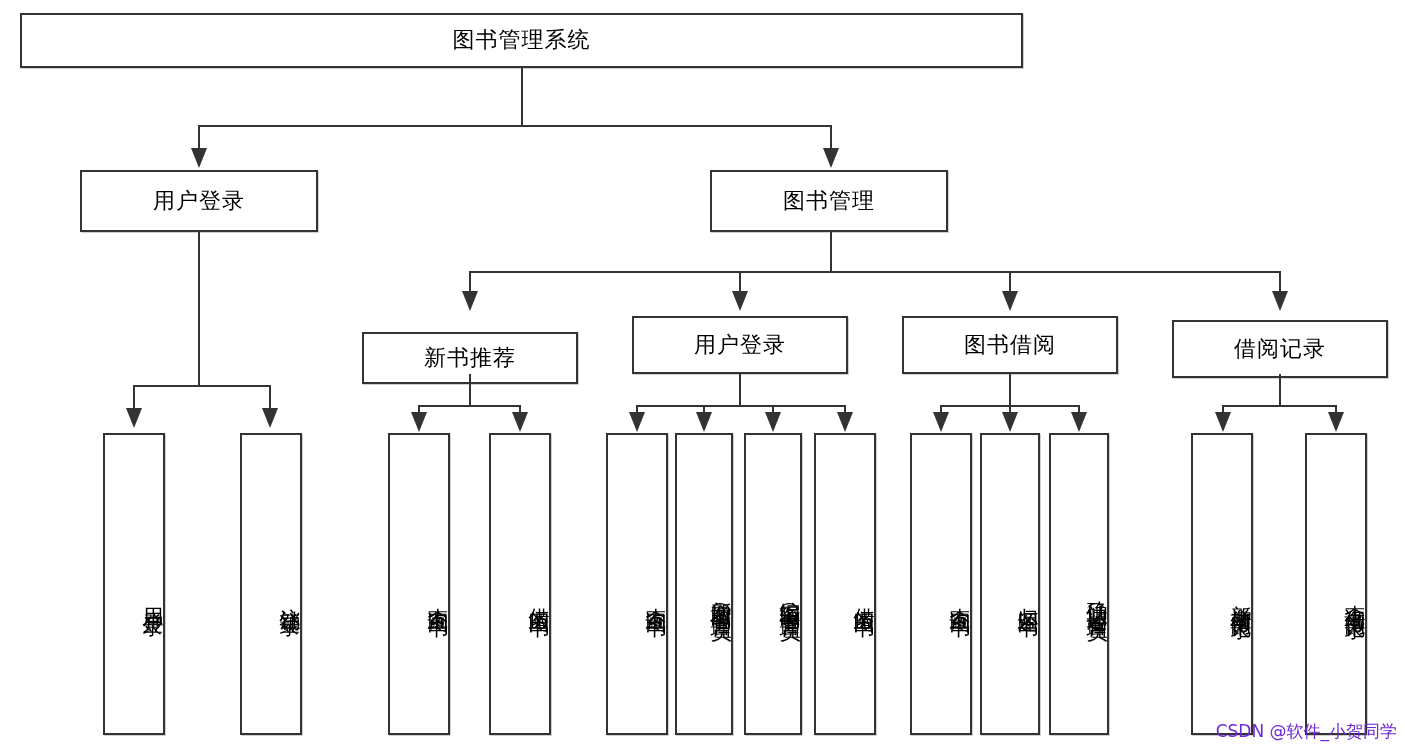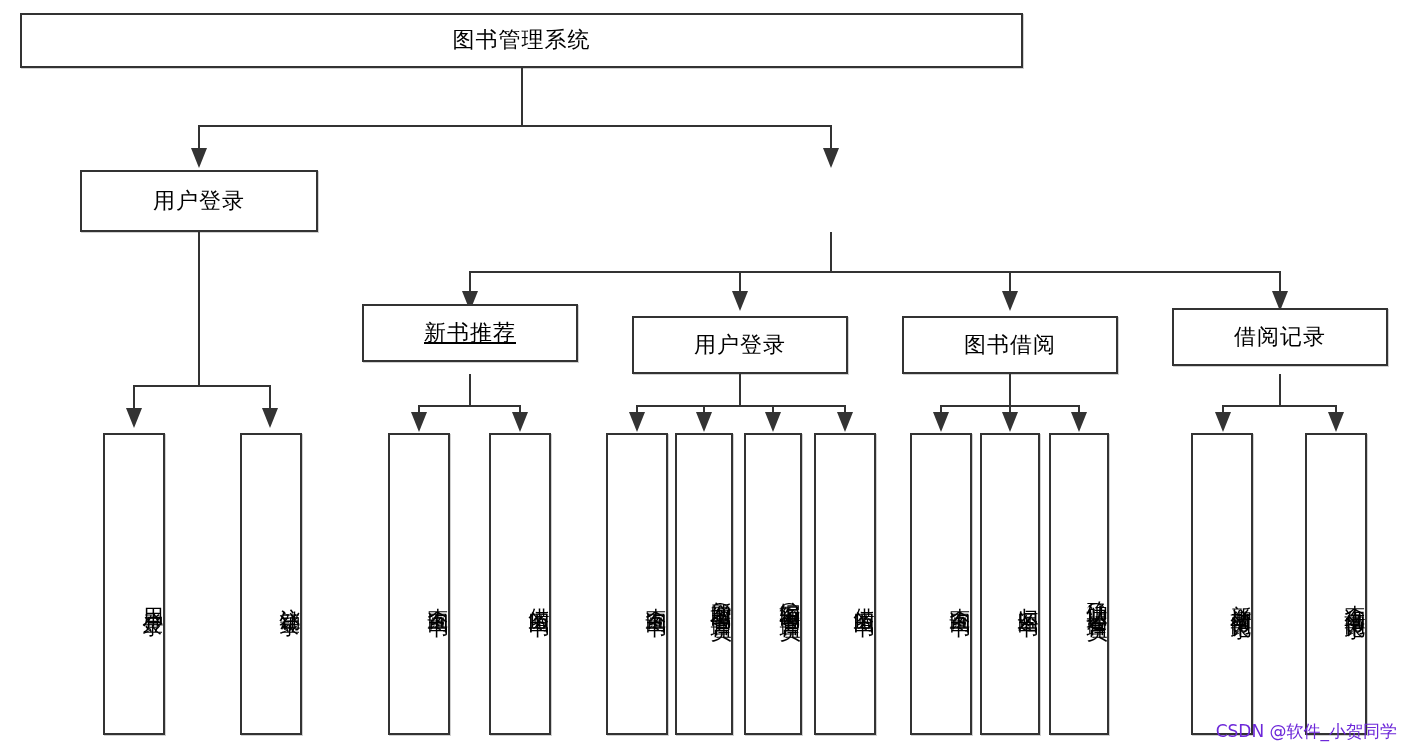--- a/index.html
+++ b/index.html
@@ -91,49 +91,52 @@
   <div class="edge vline" style="left:198px; top:125px; width:2px; height:25px;"></div>
   <div class="arrow" style="left:191px; top:148px;"></div>
 
   <div class="edge vline" style="left:830px; top:125px; width:2px; height:25px;"></div>
   <div class="arrow" style="left:823px; top:148px;"></div>
 
   <div class="node h" style="left:80px; top:170px; width:238px; height:62px;">
     <span>用户登录</span>
   </div>
 
+  <div class="node h" style="left:710px; top:170px; width:238px; height:62px;">
+    <span>图书管理</span>
+  </div>
 
   <div class="edge vline" style="left:198px; top:232px; width:2px; height:154px;"></div>
   <div class="edge hline" style="left:133px; top:385px; width:137px; height:2px;"></div>
   <div class="edge vline" style="left:133px; top:385px; width:2px; height:25px;"></div>
   <div class="arrow" style="left:126px; top:408px;"></div>
   <div class="edge vline" style="left:269px; top:385px; width:2px; height:25px;"></div>
   <div class="arrow" style="left:262px; top:408px;"></div>
 
   <div class="edge vline" style="left:830px; top:232px; width:2px; height:40px;"></div>
   <div class="edge hline" style="left:469px; top:271px; width:812px; height:2px;"></div>
   <div class="edge vline" style="left:469px; top:271px; width:2px; height:22px;"></div>
   <div class="arrow" style="left:462px; top:291px;"></div>
   <div class="edge vline" style="left:739px; top:271px; width:2px; height:22px;"></div>
   <div class="arrow" style="left:732px; top:291px;"></div>
   <div class="edge vline" style="left:1009px; top:271px; width:2px; height:22px;"></div>
   <div class="arrow" style="left:1002px; top:291px;"></div>
   <div class="edge vline" style="left:1279px; top:271px; width:2px; height:22px;"></div>
   <div class="arrow" style="left:1272px; top:291px;"></div>
 
-  <div class="node h" style="left:362px; top:304px; width:216px; height:58px;text-decoration:underline;">
+  <div class="node h" style="left:362px; top:332px; width:216px; height:52px;">
     <span>新书推荐</span>
   </div>
   <div class="node h" style="left:632px; top:316px; width:216px; height:58px;">
     <span>用户登录</span>
   </div>
   <div class="node h" style="left:902px; top:316px; width:216px; height:58px;">
     <span>图书借阅</span>
   </div>
-  <div class="node h" style="left:1172px; top:308px; width:216px; height:58px;">
+  <div class="node h" style="left:1172px; top:320px; width:216px; height:58px;">
     <span>借阅记录</span>
   </div>
 
   <div class="edge vline" style="left:469px; top:374px; width:2px; height:32px;"></div>
   <div class="edge hline" style="left:418px; top:405px; width:103px; height:2px;"></div>
   <div class="edge vline" style="left:418px; top:405px; width:2px; height:12px;"></div>
   <div class="arrow" style="left:411px; top:412px;"></div>
   <div class="edge vline" style="left:519px; top:405px; width:2px; height:12px;"></div>
   <div class="arrow" style="left:512px; top:412px;"></div>
 

